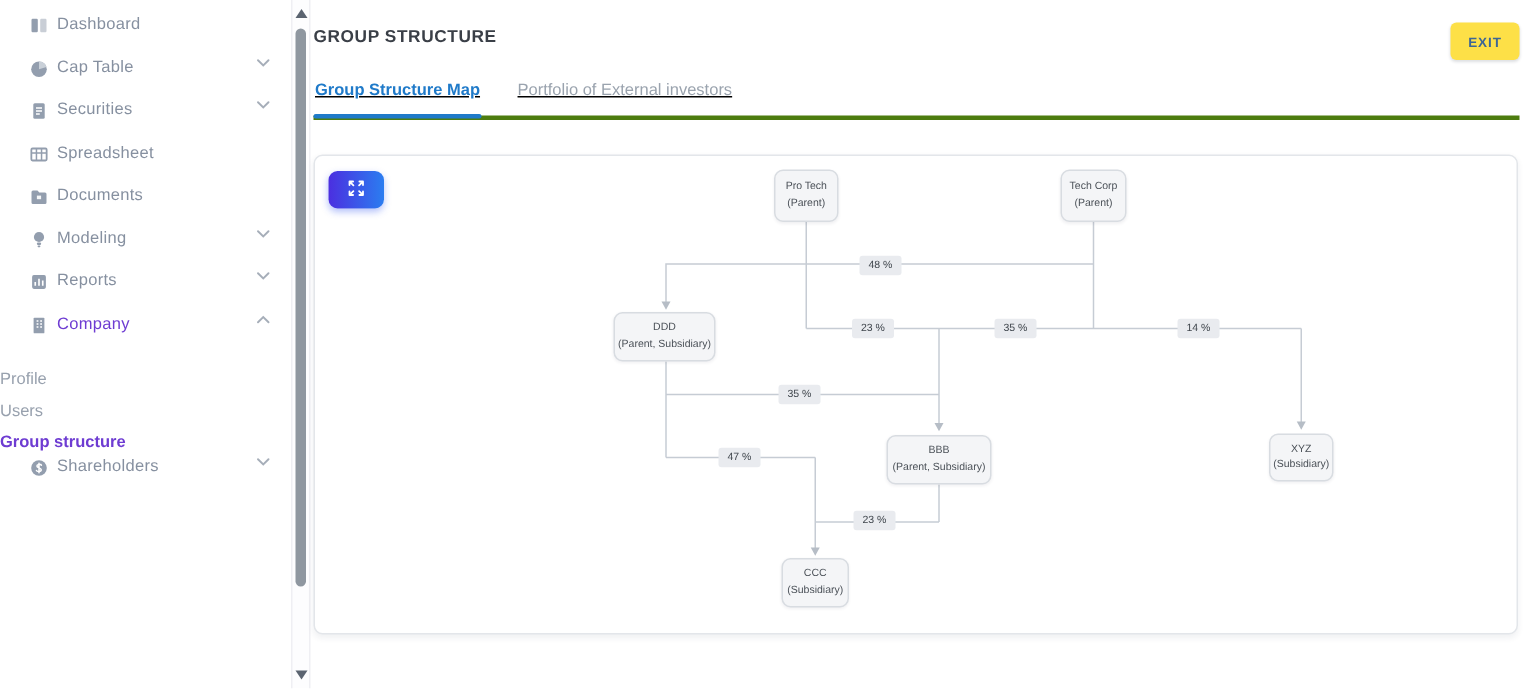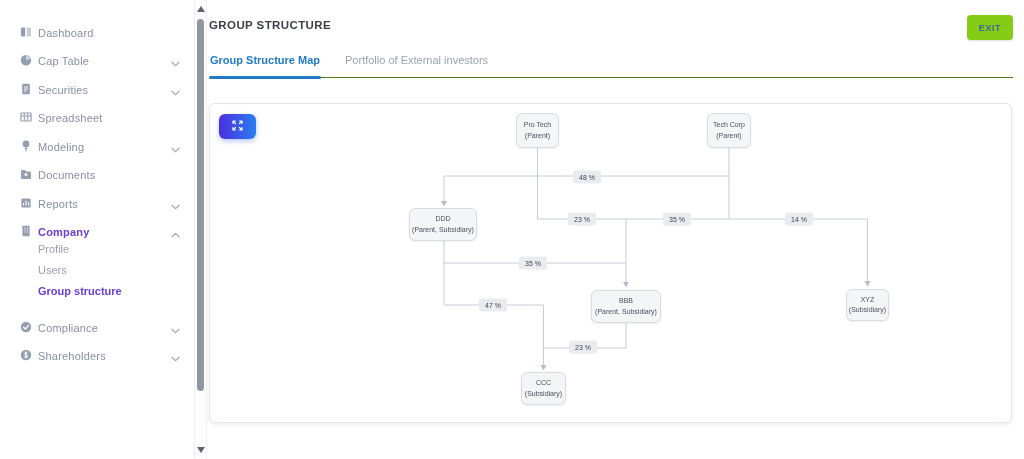--- a/index.html
+++ b/index.html
@@ -2,57 +2,57 @@
 <html><head>
 <meta charset="utf-8">
 <style>
   * { box-sizing: border-box; margin: 0; padding: 0; }
   html, body { width: 1024px; height: 459px; background: #fff; overflow: hidden;
     font-family: "Liberation Sans", sans-serif; position: relative; }
 
   
   .sidebar { position: absolute; left: 0; top: 0; width: 194px; height: 459px;
     background: #fff; padding-top: 10px; }
-  .nav-item { height: 28.5px; display: flex; align-items: flex-end;
+  .nav-item { height: 28.5px; display: flex; align-items: flex-start;
     padding: 0 14px 0 19px; cursor: pointer; }
   .nav-icon { width: 14px; height: 14px; margin-right: 5px; flex: 0 0 14px;
     display: flex; align-items: center; justify-content: center; }
   .nav-label { font-size: 11px; color: #8690a0; letter-spacing: .2px;
     padding-left: 0; margin-left: 0; flex: 1; white-space: nowrap; }
-  .nav-item.active .nav-label { color: #6e3cd2; font-weight: 700; }
+  .nav-item.active .nav-label { color: #6e3cd2; font-weight: 400; }
   .chev { margin-left: auto; display: flex; }
   .chev.up { transform: rotate(180deg); }
-  .nav-sub { height: 21px; display: flex; align-items: center; padding-left: 38px;
+  .nav-sub { height: 21px; display: flex; align-items: flex-end; 
     font-size: 11px; color: #98a1ae; cursor: pointer; white-space: nowrap; }
   .nav-sub.active { color: #6e3cd2; font-weight: 700; }
   .sub-spacer { height: 4px; }
 
   
   .scrollbar { position: absolute; left: 194px; top: 0; width: 13px; height: 459px;
     background: #fdfdfe; border-left: 1px solid #efeff3; border-right: 1px solid #efeff3; }
   .sb-thumb { position: absolute; left: 2px; top: 19px; width: 7px; height: 372px;
     background: #8f97a0; border-radius: 4px; cursor: pointer; }
   .sb-up, .sb-down { position: absolute; left: 2px; width: 0; height: 0;
     border-left: 4px solid transparent; border-right: 4px solid transparent; cursor: pointer; }
   .sb-up   { top: 6px;    border-bottom: 6px solid #5b6470; }
   .sb-down { bottom: 6px; border-top: 6px solid #5b6470; }
 
   
   .main { position: absolute; left: 207px; top: 0; width: 817px; height: 459px; }
   .header { display: flex; align-items: flex-start; justify-content: space-between;
     padding: 15px 11px 0 2px; }
   .page-title { font-size: 11.5px; font-weight: 700; color: #3a3f47;
     letter-spacing: .4px; padding-top: 4px; }
-  .exit-btn { width: 46px; height: 25px; background: #84cc16; border: none;
+  .exit-btn { width: 46px; height: 25px; background: #fde047; border: none;
     border-radius: 4px; font-family: "Liberation Sans", sans-serif; font-size: 9px;
     font-weight: 700; color: #3d6695; letter-spacing: .6px; cursor: pointer;
     box-shadow: 0 1px 2px rgba(30,40,60,.15); }
 
   .tabs { display: flex; align-items: flex-start; margin: 14px 11px 0 2px;
-    border-bottom: 1px solid #4d7c0f; }
+    border-bottom: 3px solid #4d7c0f; text-decoration: underline; }
   .tab { font-size: 11px; color: #9aa3ae; margin-right: 23px; padding: 0 1px 11px 1px;
     cursor: pointer; position: relative; white-space: nowrap; }
   .tab.active { color: #1f7ac9; font-weight: 700; }
   .tab.active::after { content: ""; position: absolute; left: 0; right: 0; bottom: -2px;
     height: 3px; border-radius: 3px; background: #1f7ac9; }
 
   
   .card { position: absolute; left: 2px; top: 103px; width: 803px; height: 320px;
     background: #fff; border: 1px solid #e3e6ea; border-radius: 6px;
     box-shadow: 0 2px 4px rgba(35,43,66,.07); }
@@ -125,46 +125,46 @@
           <path class="icon-stroke" d="M1.9 6 h10.2 M5.3 3 v8 M8.7 3 v8" stroke-width="1"></path>
         </svg>
     </span>
     <span class="nav-label">Spreadsheet</span>
   </div>
 
 
   <div class="nav-item">
     <span class="nav-icon">
       <svg width="14" height="14" viewBox="0 0 14 14">
+          <path class="icon-gray" d="M2 4 a1 1 0 0 1 1 -1 h3 l1.2 1.4 h3.8 a1 1 0 0 1 1 1 v5.6 a1 1 0 0 1 -1 1 h-8 a1 1 0 0 1 -1 -1 Z"></path>
+          <rect x="5.6" y="6.4" width="2.8" height="2.4" fill="#fff" opacity="0.9"></rect>
+        </svg>
+    </span>
+    <span class="nav-label">Documents</span>
+  </div>
+
+  <div class="nav-item">
+    <span class="nav-icon">
+      <svg width="14" height="14" viewBox="0 0 14 14">
           <circle class="icon-gray" cx="7" cy="5" r="3.4"></circle>
           <rect class="icon-gray" x="5.7" y="8.7" width="2.6" height="1.6" rx="0.5"></rect>
           <rect class="icon-gray" x="6.1" y="10.7" width="1.8" height="1.1" rx="0.4"></rect>
         </svg>
     </span>
     <span class="nav-label">Modeling</span>
     <span class="chev">
       <svg width="9" height="6" viewBox="0 0 9 6">
           <path d="M1 1.2 L4.5 4.6 L8 1.2" stroke="#a6aeb9" stroke-width="1.3" fill="none" stroke-linecap="round"></path>
         </svg>
     </span>
   </div>
 
   <div class="nav-item">
     <span class="nav-icon">
       <svg width="14" height="14" viewBox="0 0 14 14">
-          <path class="icon-gray" d="M2 4 a1 1 0 0 1 1 -1 h3 l1.2 1.4 h3.8 a1 1 0 0 1 1 1 v5.6 a1 1 0 0 1 -1 1 h-8 a1 1 0 0 1 -1 -1 Z"></path>
-          <rect x="5.6" y="6.4" width="2.8" height="2.4" fill="#fff" opacity="0.9"></rect>
-        </svg>
-    </span>
-    <span class="nav-label">Documents</span>
-  </div>
-
-  <div class="nav-item">
-    <span class="nav-icon">
-      <svg width="14" height="14" viewBox="0 0 14 14">
           <rect class="icon-gray" x="2.4" y="2.4" width="9.2" height="9.2" rx="1.2"></rect>
           <path d="M4.5 9.5 V7 M7 9.5 V4.8 M9.5 9.5 V6" stroke="#fff" stroke-width="1.1"></path>
         </svg>
     </span>
     <span class="nav-label">Reports</span>
     <span class="chev">
       <svg width="9" height="6" viewBox="0 0 9 6">
           <path d="M1 1.2 L4.5 4.6 L8 1.2" stroke="#a6aeb9" stroke-width="1.3" fill="none" stroke-linecap="round"></path>
         </svg>
     </span>
@@ -190,34 +190,20 @@
   </div>
   <div class="nav-sub">
     <span>Users</span>
   </div>
   <div class="nav-sub active">
     <span>Group structure</span>
   </div>
   <div class="sub-spacer"></div>
 
 
-  <div class="nav-item">
-    <span class="nav-icon">
-      <svg width="14" height="14" viewBox="0 0 14 14">
-          <circle class="icon-gray" cx="7" cy="7" r="5.2"></circle>
-          <path d="M4.6 7.2 L6.4 9 L9.6 5.4" stroke="#fff" stroke-width="1.3" fill="none" stroke-linecap="round" stroke-linejoin="round"></path>
-        </svg>
-    </span>
-    <span class="nav-label">Compliance</span>
-    <span class="chev">
-      <svg width="9" height="6" viewBox="0 0 9 6">
-          <path d="M1 1.2 L4.5 4.6 L8 1.2" stroke="#a6aeb9" stroke-width="1.3" fill="none" stroke-linecap="round"></path>
-        </svg>
-    </span>
-  </div>
 
 
   <div class="nav-item">
     <span class="nav-icon">
       <svg width="14" height="14" viewBox="0 0 14 14">
           <circle class="icon-gray" cx="7" cy="7" r="5.2"></circle>
           <path d="M8.6 5.2 C8.3 4.3 5.6 4.3 5.6 5.7 C5.6 7 8.5 6.9 8.5 8.2 C8.5 9.6 5.7 9.6 5.3 8.7 M7 3.8 V10.2" stroke="#fff" stroke-width="1" fill="none" stroke-linecap="round"></path>
         </svg>
     </span>
     <span class="nav-label">Shareholders</span>

